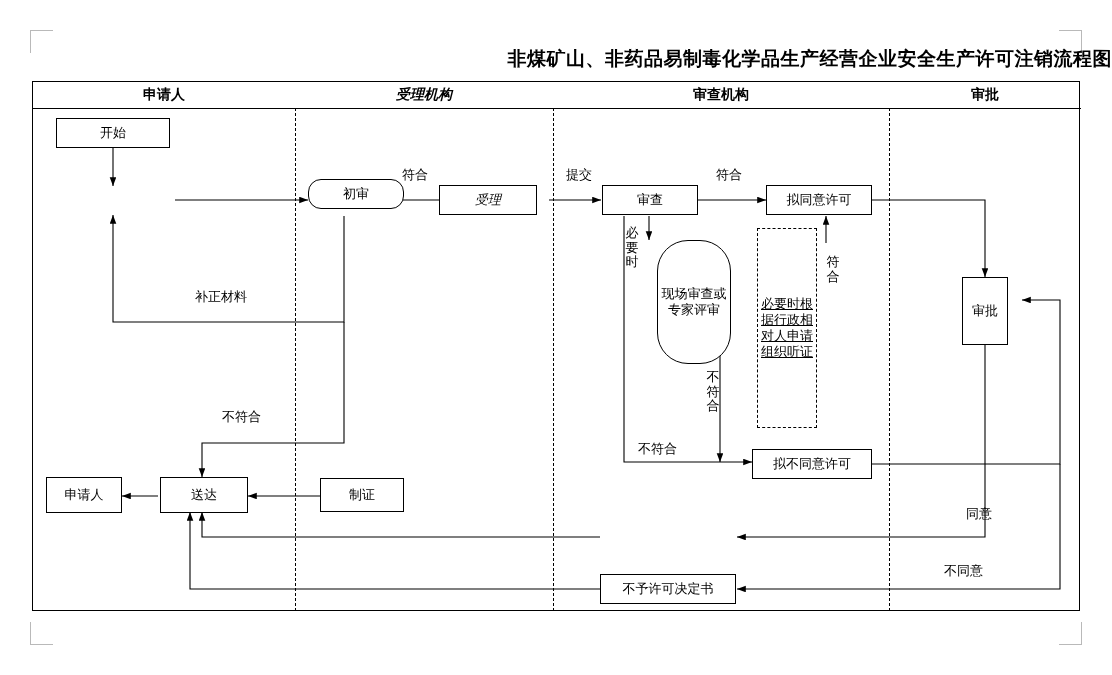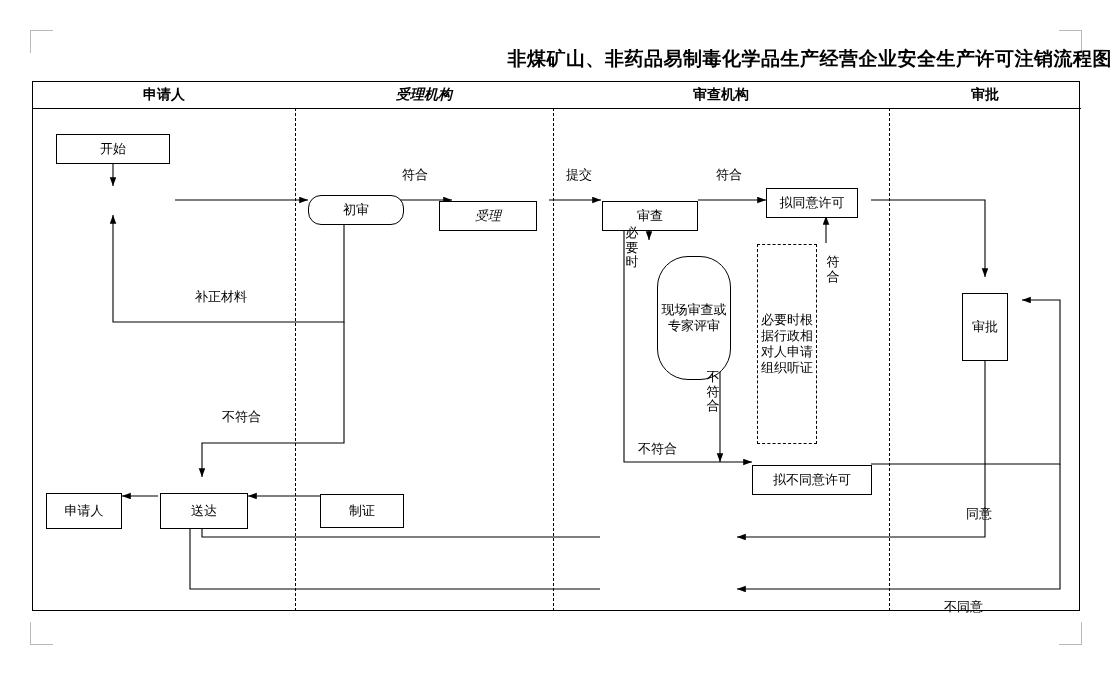--- a/index.html
+++ b/index.html
@@ -79,21 +79,20 @@
     background: #fff;
     box-sizing: border-box;
     display: flex;
     align-items: center;
     justify-content: center;
     text-align: center;
     font-size: 13px;
     color: #000;
     line-height: 1.25;
     padding: 2px;
-    margin-top: 16px;
   }
   .node.dashed {
     border: 1px dashed #000;
   }
   .vtext {
     position: absolute;
     font-size: 13px;
     color: #000;
     text-align: center;
     line-height: 1.12;
@@ -188,40 +187,41 @@
     </g>
   </svg>
 
   <div class="node" style="left:56px; top:118px; width:114px; height:30px;">开始</div>
 
   <div class="node" style="left:308px; top:179px; width:96px; height:30px;border-radius:13px;">初审</div>
   <div class="node" style="left:439px; top:185px; width:98px; height:30px;font-style:italic;">受理</div>
 
   <div class="node" style="left:602px; top:185px; width:96px; height:30px;">审查</div>
   <div class="node" style="left:657px; top:240px; width:74px; height:124px; font-size:13px;border-radius:31px;">现场审查或专家评审</div>
-  <div class="node dashed" style="left:757px; top:228px; width:60px; height:200px; font-size:13px;">必要时根据行政相对人申请组织听证</div>
-
-  <div class="node" style="left:766px; top:172px; width:92px; height:30px;">拟同意许可</div>
+  <div class="node dashed" style="left:757px; top:228px; width:60px; height:200px; font-size:13px;text-decoration:underline;">必要时根据行政相对人申请组织听证</div>
+
+  <div class="node" style="left:766px; top:185px; width:106px; height:30px;">拟同意许可</div>
   <div class="node" style="left:752px; top:449px; width:120px; height:30px;">拟不同意许可</div>
 
   <div class="node" style="left:962px; top:277px; width:46px; height:68px;">审批</div>
 
   <div class="node" style="left:320px; top:478px; width:84px; height:34px;">制证</div>
   <div class="node" style="left:160px; top:477px; width:88px; height:36px;">送达</div>
   <div class="node" style="left:46px; top:477px; width:76px; height:36px;">申请人</div>
 
+  <div class="node" style="left:600px; top:574px; width:136px; height:30px;">不予许可决定书</div>
 
   <div class="lbl" style="left:402px; top:166px;">符合</div>
   <div class="lbl" style="left:566px; top:166px;">提交</div>
   <div class="lbl" style="left:716px; top:166px;">符合</div>
 
   <div class="vtext" style="left:625px; top:226px;">必要时</div>
   <div class="vtext" style="left:826px; top:255px;">符合</div>
   <div class="vtext" style="left:706px; top:370px;">不符合</div>
 
   <div class="lbl" style="left:195px; top:288px;">补正材料</div>
   <div class="lbl" style="left:222px; top:408px;">不符合</div>
   <div class="lbl" style="left:638px; top:440px;">不符合</div>
 
   <div class="lbl" style="left:918px; top:505px;margin-left:48px;">同意</div>
-  <div class="lbl" style="left:944px; top:562px;margin-top:36px;">不同意</div>
+  <div class="lbl" style="left:944px; top:562px;">不同意</div>
 
 </div>
 
 </body></html>

